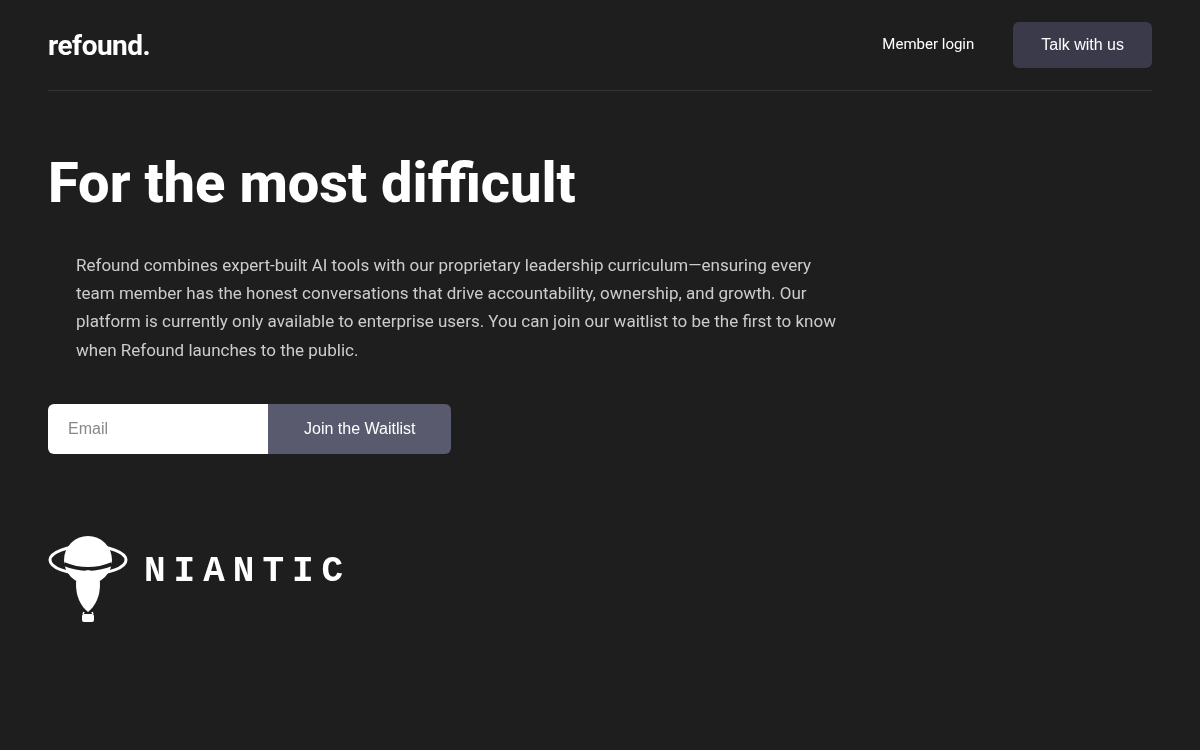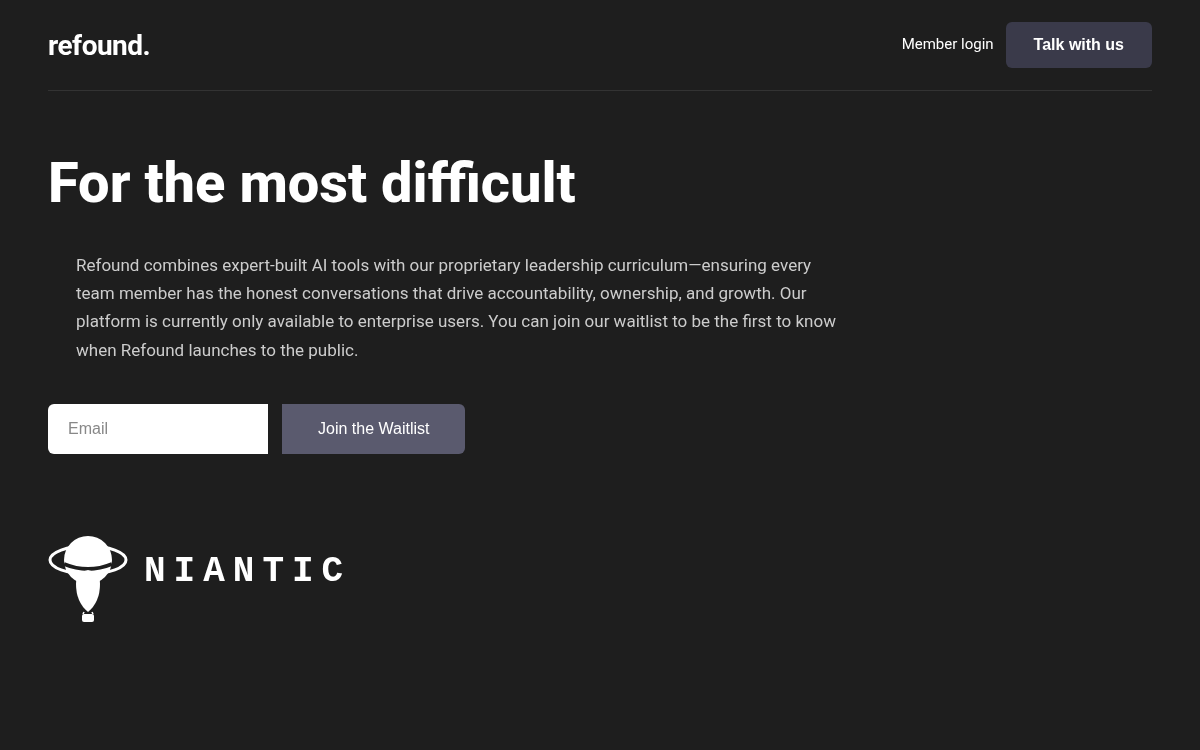--- a/index.html
+++ b/index.html
@@ -30,39 +30,39 @@
     .logo {
       font-size: 28px;
       font-weight: 700;
       color: #ffffff;
       letter-spacing: -0.5px;
     }
 
     .nav-right {
       display: flex;
       align-items: center;
-      gap: 12px;
+      gap: 39px;
     }
 
     .member-login {
       color: #ffffff;
       font-size: 15px;
       text-align: center;
       cursor: pointer;
       line-height: 1.3;
     }
 
     .talk-btn {
       background-color: #3a3a4a;
       color: #ffffff;
       border: none;
       border-radius: 6px;
       padding: 14px 28px;
       font-size: 16px;
-      font-weight: 700;
+      font-weight: 400;
       cursor: pointer;
       white-space: nowrap;
     }
 
     
     .main-content {
       padding: 60px 48px 40px 48px;
       max-width: 900px;
     }
 
@@ -80,21 +80,21 @@
       color: #cccccc;
       max-width: 780px;
       margin-bottom: 40px;
       margin-left: 28px;
     }
 
     
     .email-form {
       display: flex;
       align-items: center;
-      gap: 14px;
+      gap: 0;
       margin-bottom: 48px;
     }
 
     .email-input {
       background-color: #ffffff;
       border: none;
       border-radius: 6px 0 0 6px;
       padding: 16px 20px;
       font-size: 16px;
       color: #333333;

